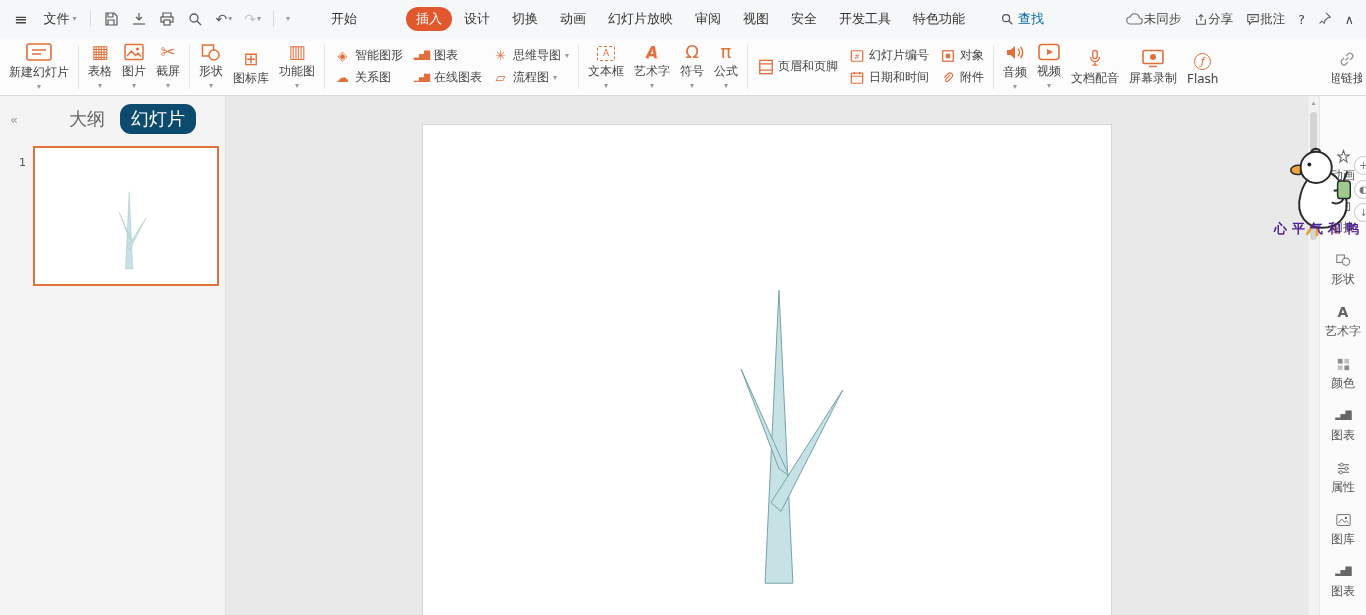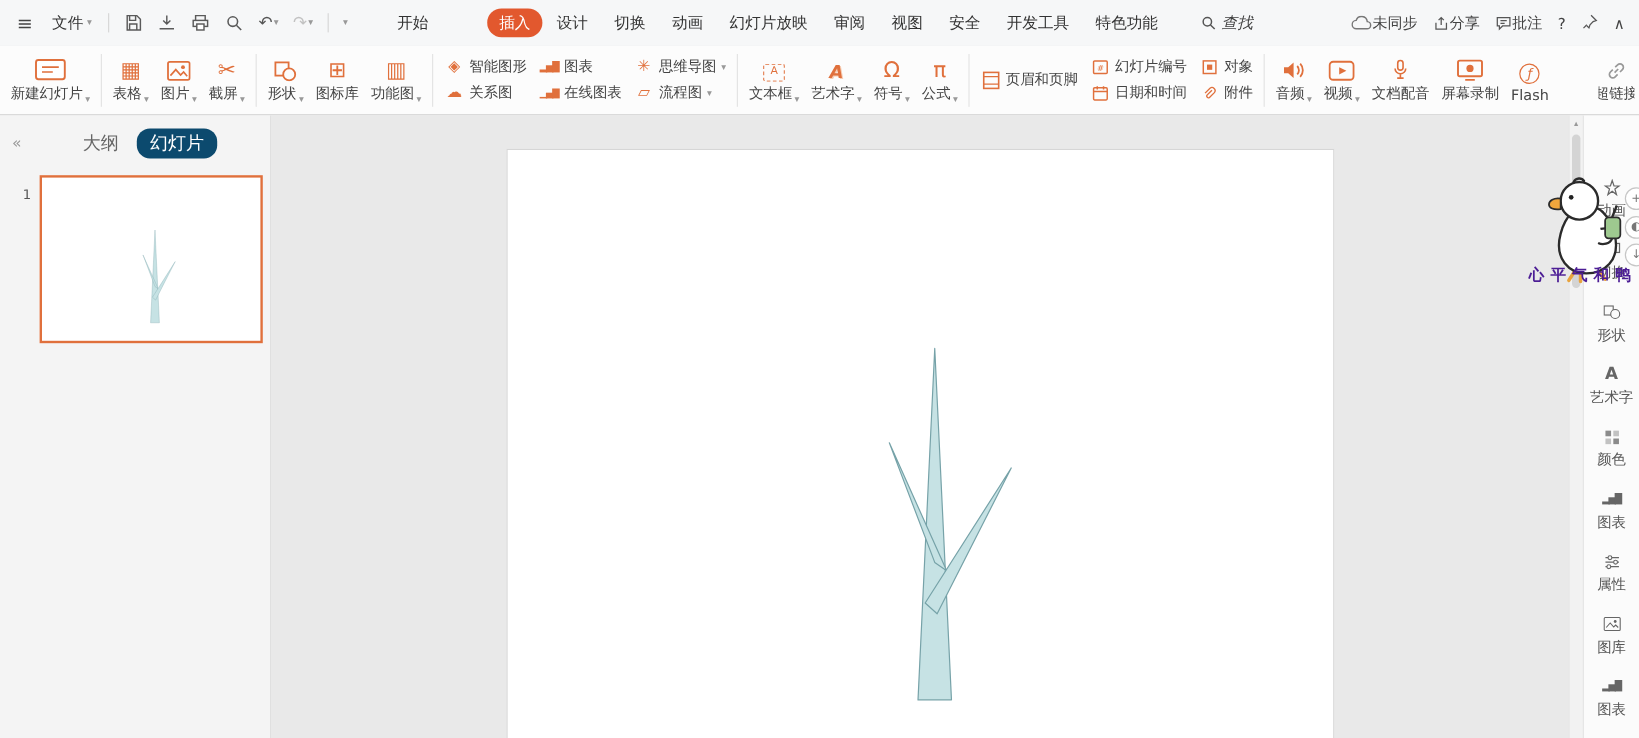--- a/index.html
+++ b/index.html
@@ -12,49 +12,49 @@
             display:flex;align-items:center;padding:0 8px;gap:4px;z-index:5;}
   .hamb{font-size:16px;color:#444;padding:0 6px;}
   .file-btn{display:flex;align-items:center;gap:3px;font-size:13px;color:#333;padding:3px 6px;background:none;border:none;text-align:right;}
   .vdiv{width:1px;height:16px;background:#d8d8d8;margin:0 4px;}
   .qbtn{display:inline-flex;align-items:center;gap:1px;padding:2px 4px;color:#555;font-size:14px;border-radius:3px;}
   .qbtn.disabled{color:#c2c2c2;}
   .caret{font-size:8px;color:#999;line-height:1;}
   .menu-tabs{display:flex;align-items:center;margin-left:22px;justify-content:space-between;}
   .mtab{font-size:13px;color:#333;padding:3px 10px;margin:0 1px;border-radius:13px;white-space:nowrap;}
   .mtab.active{background:var(--accent);color:#fff;margin-left:38px;}
-  .mtab.search{display:inline-flex;align-items:center;gap:4px;margin-left:14px;color:#404040;font-style:italic;}
+  .mtab.search{display:inline-flex;align-items:center;gap:4px;margin-left:14px;color:#0369a1;}
   .tb-right{margin-left:auto;display:flex;align-items:center;gap:13px;color:#444;font-size:12.5px;white-space:nowrap;padding-right:4px;}
   .tb-right .grp{display:inline-flex;align-items:center;gap:0;}
   .i14{width:14px;height:14px;}.i16{width:16px;height:16px;}
 
   
   .ribbon{position:absolute;top:38px;left:0;right:0;height:58px;background:#fcfcfc;
           border-bottom:1px solid #dadada;display:flex;align-items:center;padding:0 4px;z-index:4;}
   .sep{width:1px;height:44px;background:#e4e4e4;margin:0 4px;flex:none;}
   .rb-large{display:flex;flex-direction:column;align-items:center;justify-content:center;gap:2px;
             padding:3px 5px;height:52px;border-radius:3px;flex:none;}
   .rb-ic{height:22px;display:flex;align-items:flex-end;justify-content:center;color:var(--ico);font-size:18px;line-height:1;}
-  .rb-label{font-size:12px;color:#444;display:flex;align-items:flex-end;gap:2px;white-space:nowrap;}
+  .rb-label{font-size:12px;color:#444;display:flex;align-items:center;gap:2px;white-space:nowrap;flex-direction:column;}
   .rb-col{display:flex;flex-direction:column;justify-content:center;gap:3px;height:52px;flex:none;}
   .rb-small{display:flex;align-items:center;gap:4px;padding:1px 5px;font-size:12px;color:#444;white-space:nowrap;border-radius:3px;}
   .rb-ic-s{width:17px;display:inline-flex;justify-content:center;color:var(--ico);font-size:13px;line-height:1;}
   .bars{font-size:8px;letter-spacing:-1px;color:var(--ico);}
   .tbx{display:inline-flex;align-items:center;justify-content:center;width:18px;height:15px;
        border:1px dashed var(--ico);font-size:9px;color:var(--ico);border-radius:2px;}
   .warta{font-weight:bold;font-style:italic;font-size:15px;color:var(--ico);text-shadow:1px 1px 0 #f6cdb4;}
   .fcirc{display:inline-flex;align-items:center;justify-content:center;width:17px;height:17px;border:1.5px solid var(--ico);
          border-radius:50%;color:var(--ico);font-size:11px;font-style:italic;}
   .hyper{margin-left:auto;flex:none;overflow:hidden;max-width:30px;}
 
   
   .left-panel{position:absolute;top:96px;left:0;width:226px;bottom:0;background:#f4f4f4;border-right:1px solid #e0e0e0;z-index:3;}
   .lp-header{height:46px;display:flex;align-items:center;padding:0 10px;color:#888;}
   .lp-collapse{font-size:13px;color:#999;}
-  .lp-tab{font-size:15px;color:#666;padding:3px 11px;border-radius:11px;white-space:nowrap;}
+  .lp-tab{font-size:18px;color:#666;padding:3px 11px;border-radius:11px;white-space:nowrap;}
   .lp-tab.first{margin-left:40px;}
   .lp-tab.active{background:#0c4a6e;color:#fff;margin-left:4px;}
   .thumb-row{position:relative;margin-top:4px;}
   .thumb-num{position:absolute;left:19px;top:10px;font-size:11px;color:#555;}
   .thumb{margin-left:33px;width:186px;height:140px;background:#fff;border:2px solid #e0703c;display:flex;align-items:center;justify-content:center;}
 
   
   .canvas{position:absolute;left:227px;top:96px;right:59px;bottom:0;background:#e9e9e9;}
   .slide{position:absolute;left:422px;top:124px;width:690px;height:517px;background:#fff;border:1px solid #d6d6d6;z-index:2;}
   .slide svg{display:block;width:100%;height:100%;}

